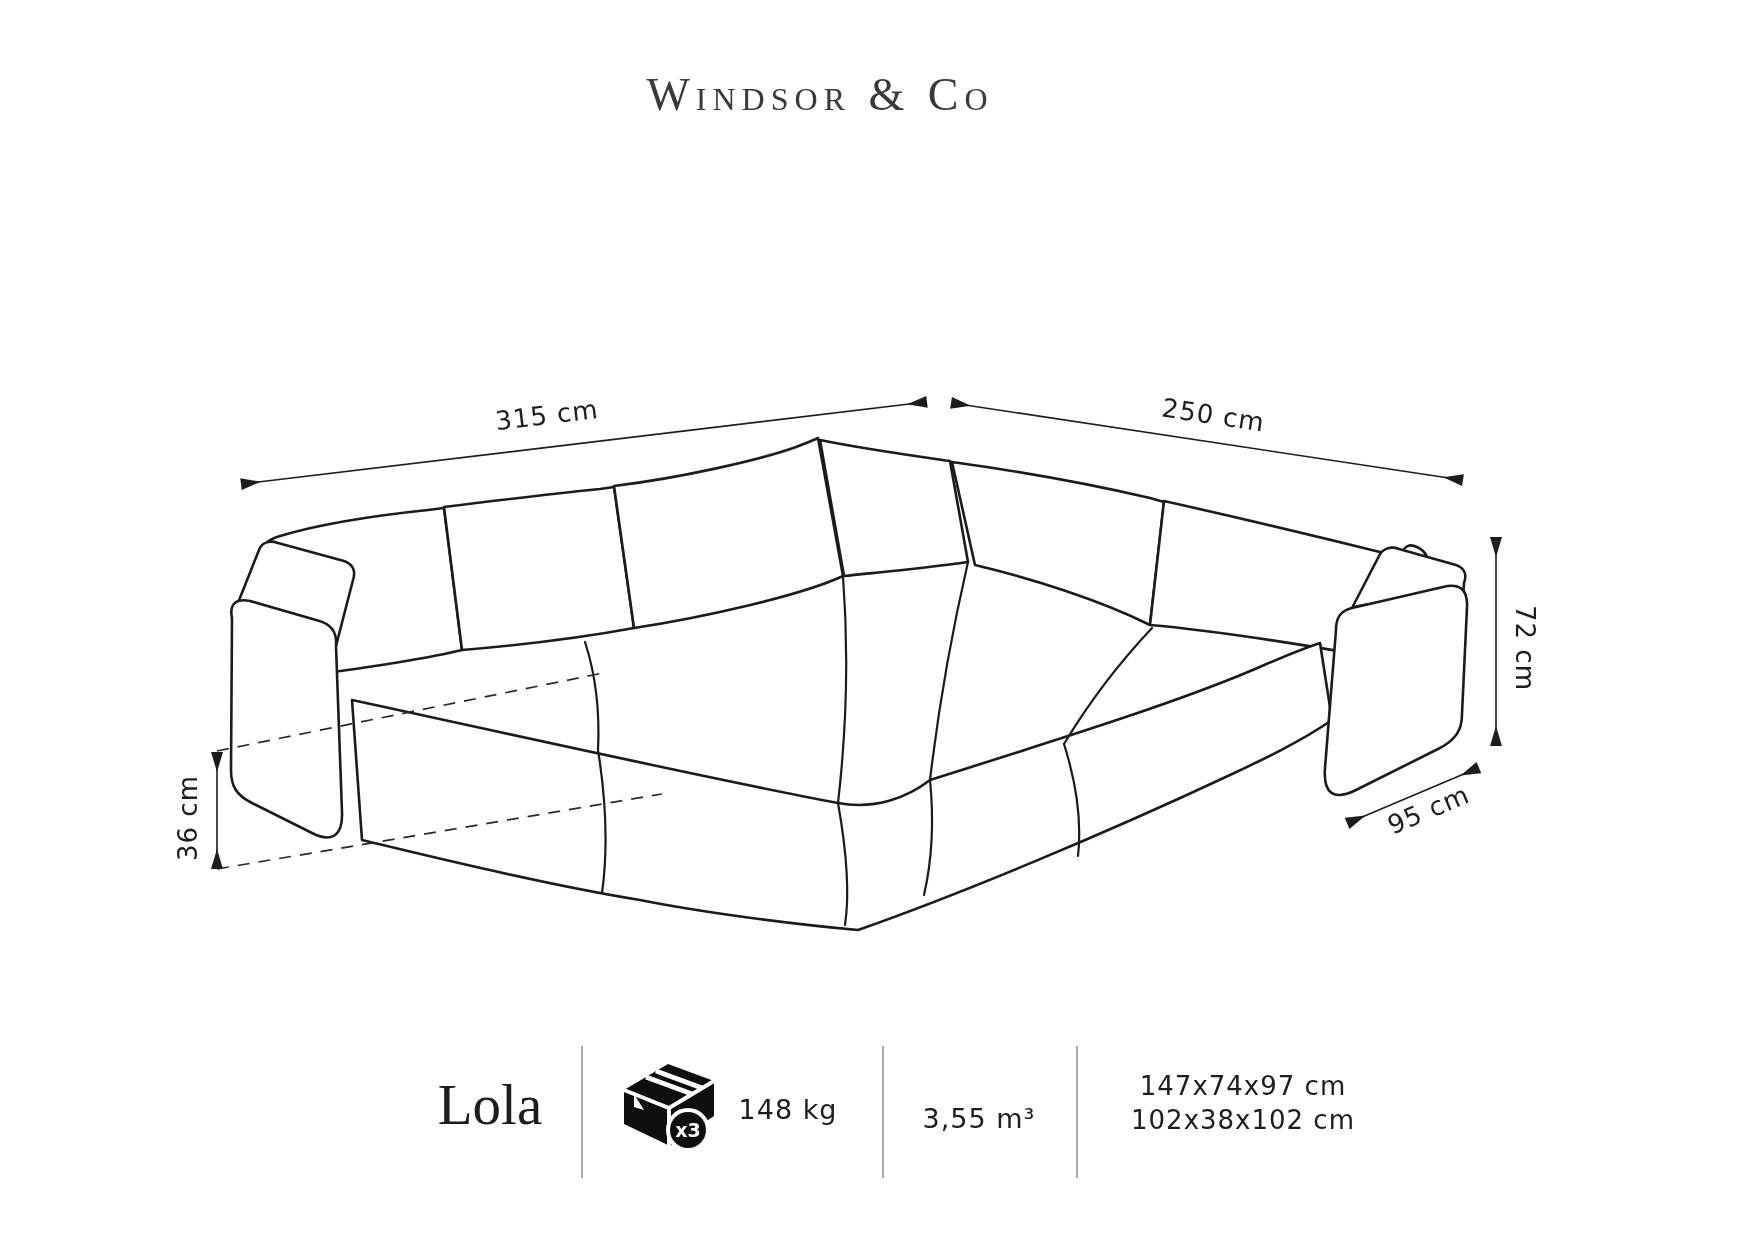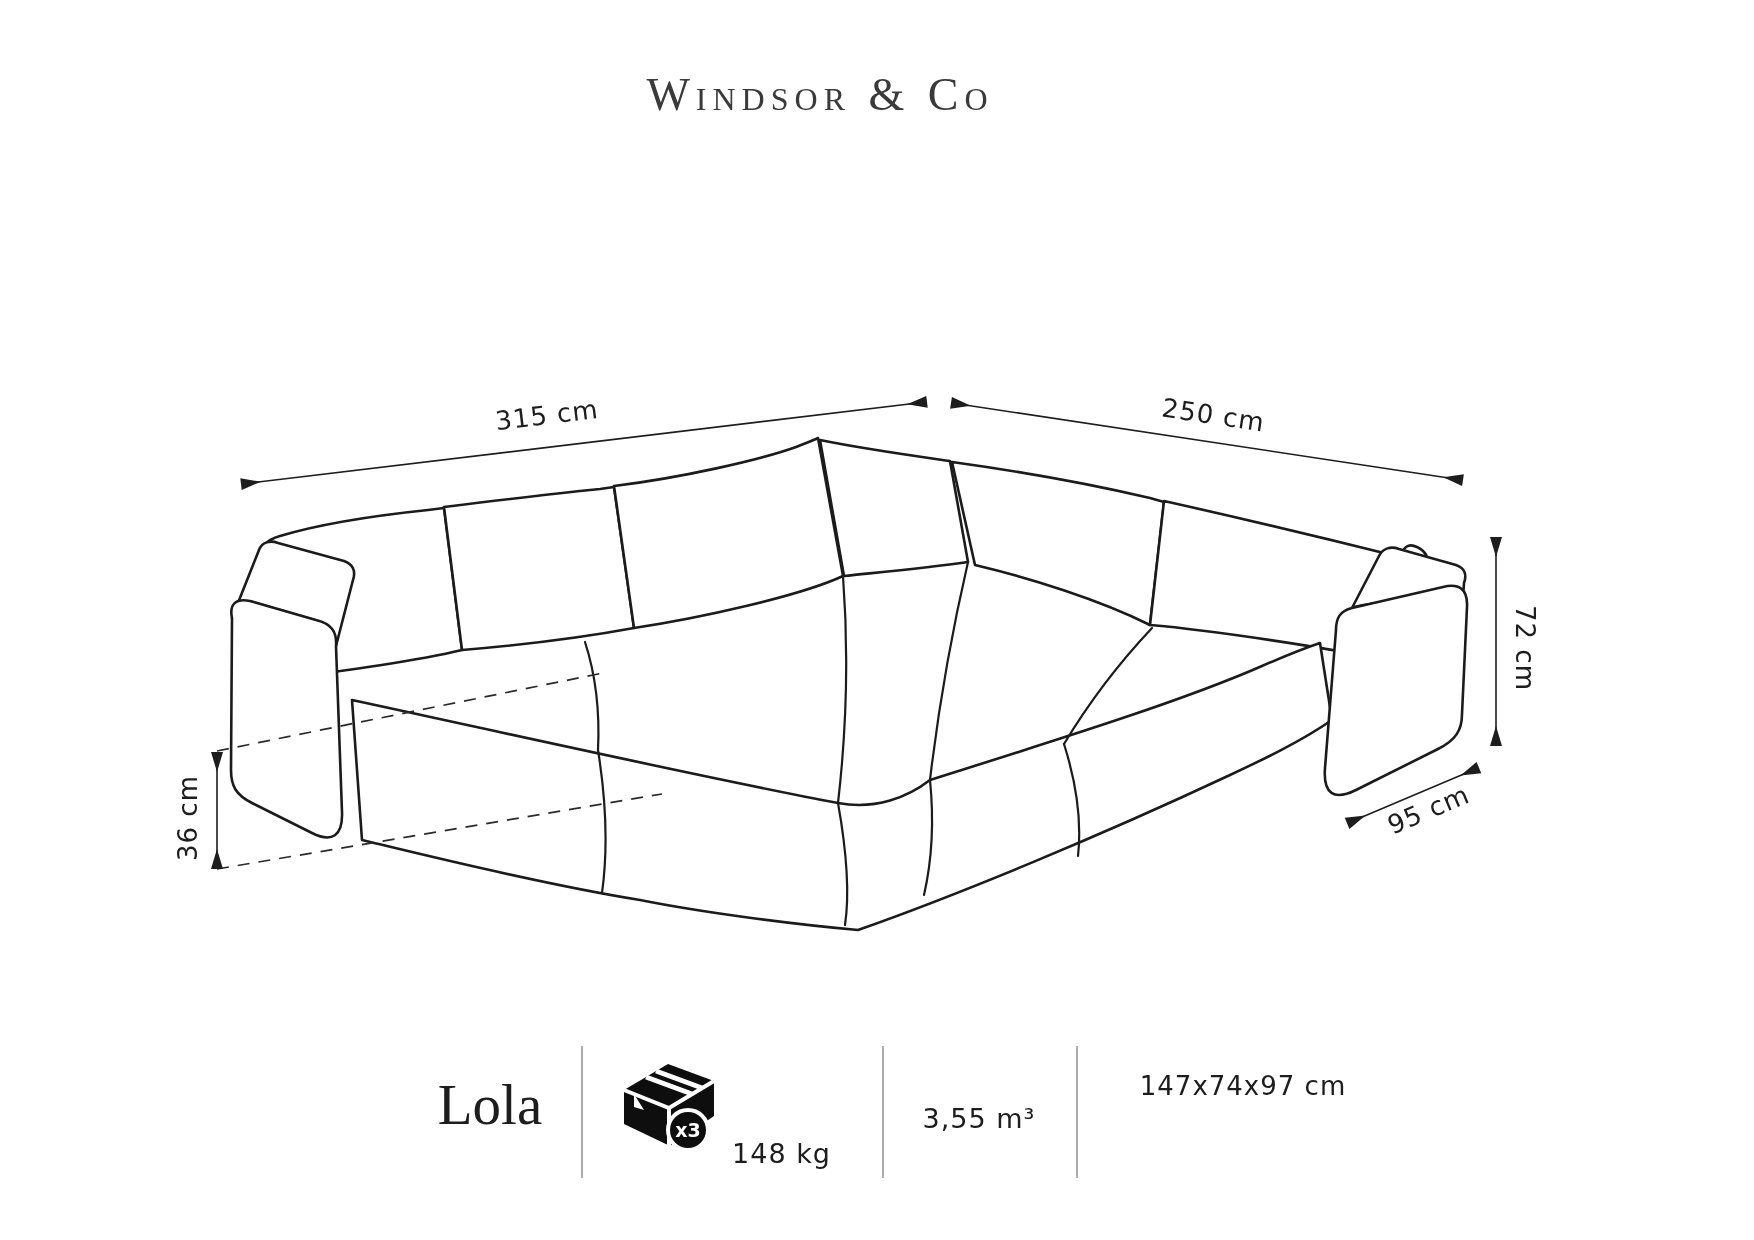--- a/index.html
+++ b/index.html
@@ -18,21 +18,21 @@
   .diagram path.seam{fill:none;stroke:#1b1b1b;stroke-width:2.2;stroke-linecap:round;}
   .diagram line.dim{stroke:#1d1d1d;stroke-width:1.6;}
   .diagram line.dash{stroke:#2a2a2a;stroke-width:1.7;stroke-dasharray:12 9;}
   .diagram text.dimlabel{fill:#1d1d1d;font-family:"DejaVu Sans",sans-serif;font-size:26px;letter-spacing:1px;}
 
   
   .footer-divider{position:absolute;width:2px;height:132px;top:1046px;background:#ababab;}
   .product-name{position:absolute;left:395px;top:1072px;width:190px;text-align:center;
                 font-family:Liberation Serif, serif;font-size:57px;color:#1d1d1d;}
   .pkg-icon{position:absolute;left:608px;top:1054px;}
-  .weight{position:absolute;left:697px;top:1094px;width:134px;text-align:right;font-size:27px;letter-spacing:1px;margin-top:44px;}
+  .weight{position:absolute;left:721px;top:1094px;width:134px;text-align:center;font-size:27px;letter-spacing:1px;}
   .volume{position:absolute;left:898px;top:1103px;width:162px;text-align:center;font-size:27px;letter-spacing:1px;}
   .pkg-dims{position:absolute;left:1098px;top:1061px;width:290px;text-align:center;
             font-size:26px;line-height:34px;letter-spacing:1px;margin-top:8px;}
 </style>
 </head>
 <body>
 
 <div class="page">
 
   <div class="logo">Windsor &amp; Co</div>
@@ -121,15 +121,16 @@
   <div class="weight">148 kg</div>
 
   <div class="footer-divider" style="left:882px;"></div>
 
   <div class="volume">3,55 m³</div>
 
   <div class="footer-divider" style="left:1076px;"></div>
 
   <div class="pkg-dims">
     <div>147x74x97 cm</div>
+    <div>102x38x102 cm</div>
   </div>
 
 </div>
 
 </body></html>

